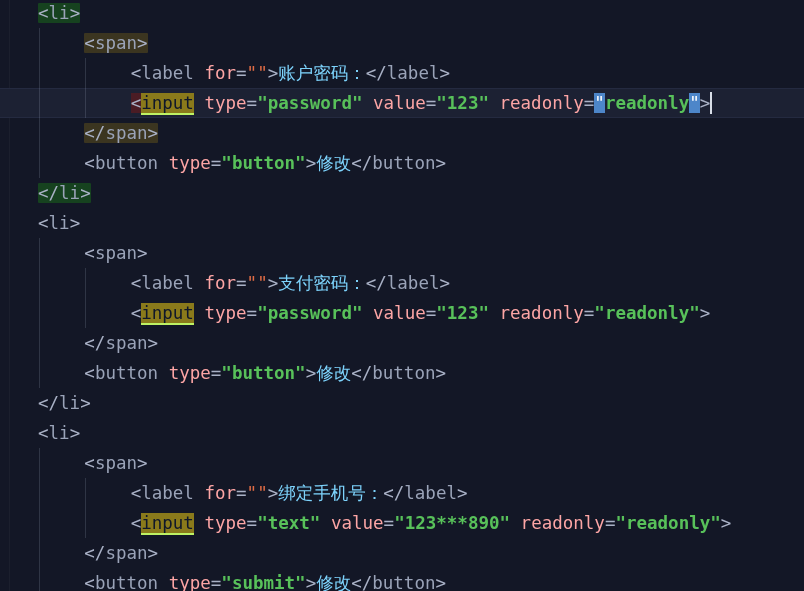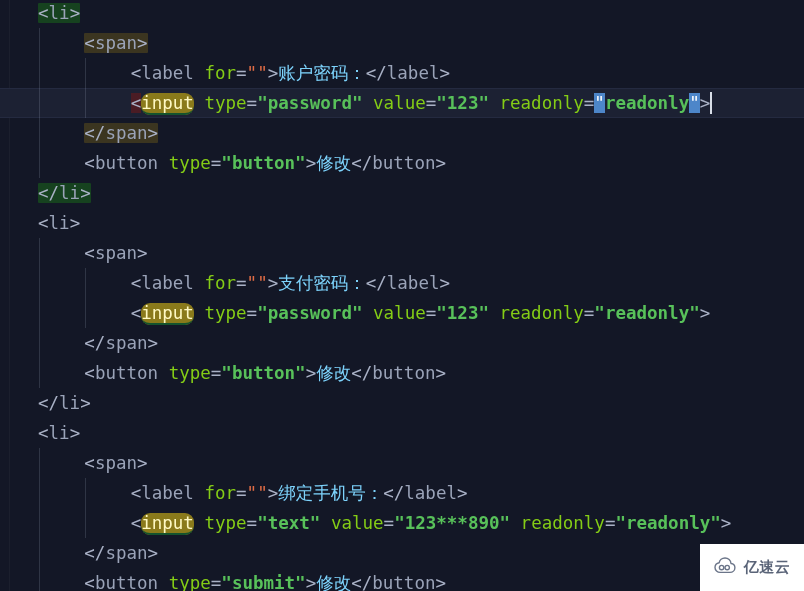--- a/index.html
+++ b/index.html
@@ -65,40 +65,39 @@
     height: 30px;
     background: #1c2133;
     border-top: 1px solid #242a40;
     border-bottom: 1px solid #242a40;
     box-sizing: border-box;
   }
 
   
   .punc  { color: #a9b1c6; }      
   .tag   { color: #9aa3b8; }      
-  .attr  { color: #84cc16; }      
+  .attr  { color: #fca5a5; }      
   .str   { color: #58c15a; }      
   .strq  { color: #e06c45; }      
   .txt   { color: #7dd3fc; }      
   .bold  { font-weight: bold; }
 
   
   .hl-tagpair {
     background: #16421f;
     border-radius: 1px;
   }
   .hl-spanpair {
     background: #3b3520;
     border-radius: 1px;
   }
   .hl-word {
     background: #8a7a1b;
-    color: #fef9c3;
-    border-bottom: 2px solid #14532d;
-    border-radius: 9px;
+    color: #0f172a;
+    border-bottom: 2px solid #bef264;
   }
   .hl-sel {
     background: #4d86c9;
     color: #ffffff;
   }
   .hl-redmark {
     background: #4a1c24;
   }
 
   
@@ -169,24 +168,14 @@
       <div class="line" style="top: 418px; padding-left: 38px;"><span><span class="punc">&lt;</span><span class="tag">li</span><span class="punc">&gt;</span></span></div>
       <div class="line" style="top: 448px; padding-left: 84.332px;"><span><span class="punc">&lt;</span><span class="tag">span</span><span class="punc">&gt;</span></span></div>
       <div class="line" style="top: 478px; padding-left: 130.664px;"><span><span class="punc">&lt;</span><span class="tag">label</span><span class="punc"> </span><span class="attr">for</span><span class="punc">=</span><span class="strq">""</span><span class="punc">&gt;</span><span class="txt">绑定手机号：</span><span class="punc">&lt;/</span><span class="tag">label</span><span class="punc">&gt;</span></span></div>
       <div class="line" style="top: 508px; padding-left: 130.664px;"><span><span class="punc">&lt;</span><span class="punc hl-word">input</span><span class="punc"> </span><span class="attr">type</span><span class="punc">=</span><span class="str bold">"text"</span><span class="punc"> </span><span class="attr">value</span><span class="punc">=</span><span class="str bold">"123***890"</span><span class="punc"> </span><span class="attr">readonly</span><span class="punc">=</span><span class="str bold">"readonly"</span><span class="punc">&gt;</span></span></div>
       <div class="line" style="top: 538px; padding-left: 84.332px;"><span><span class="punc">&lt;/</span><span class="tag">span</span><span class="punc">&gt;</span></span></div>
       <div class="line" style="top: 568px; padding-left: 84.332px;"><span><span class="punc">&lt;</span><span class="tag">button</span><span class="punc"> </span><span class="attr">type</span><span class="punc">=</span><span class="str bold">"submit"</span><span class="punc">&gt;</span><span class="txt">修改</span><span class="punc">&lt;/</span><span class="tag">button</span><span class="punc">&gt;</span></span></div>
     </div>
 
   <div class="caret" id="caret" style="left: 709.814px; top: 92px;"></div>
 
-  <div class="watermark">
-    <span class="wm-icon">
-      <svg width="26" height="17" viewBox="0 0 26 17" xmlns="http://www.w3.org/2000/svg">
-        <path d="M6.2 15.4C3.3 15.4 1 13.2 1 10.5c0-2.4 1.8-4.4 4.2-4.8C5.6 3.1 8 1 11 1c3.2 0 5.8 2.4 6 5.5 2.2.2 3.9 2 3.9 4.2 0 2.6-2.2 4.7-4.9 4.7H6.2z" fill="none" stroke="#6b7589" stroke-width="1.4" stroke-linejoin="round"></path>
-        <circle cx="7.6" cy="10.6" r="2.2" fill="none" stroke="#6b7589" stroke-width="1.4"></circle>
-        <circle cx="13.2" cy="10.6" r="2.2" fill="none" stroke="#6b7589" stroke-width="1.4"></circle>
-      </svg>
-    </span>
-    <span class="wm-text">亿速云</span>
-  </div>
 
 </div>
 
 </body></html>

